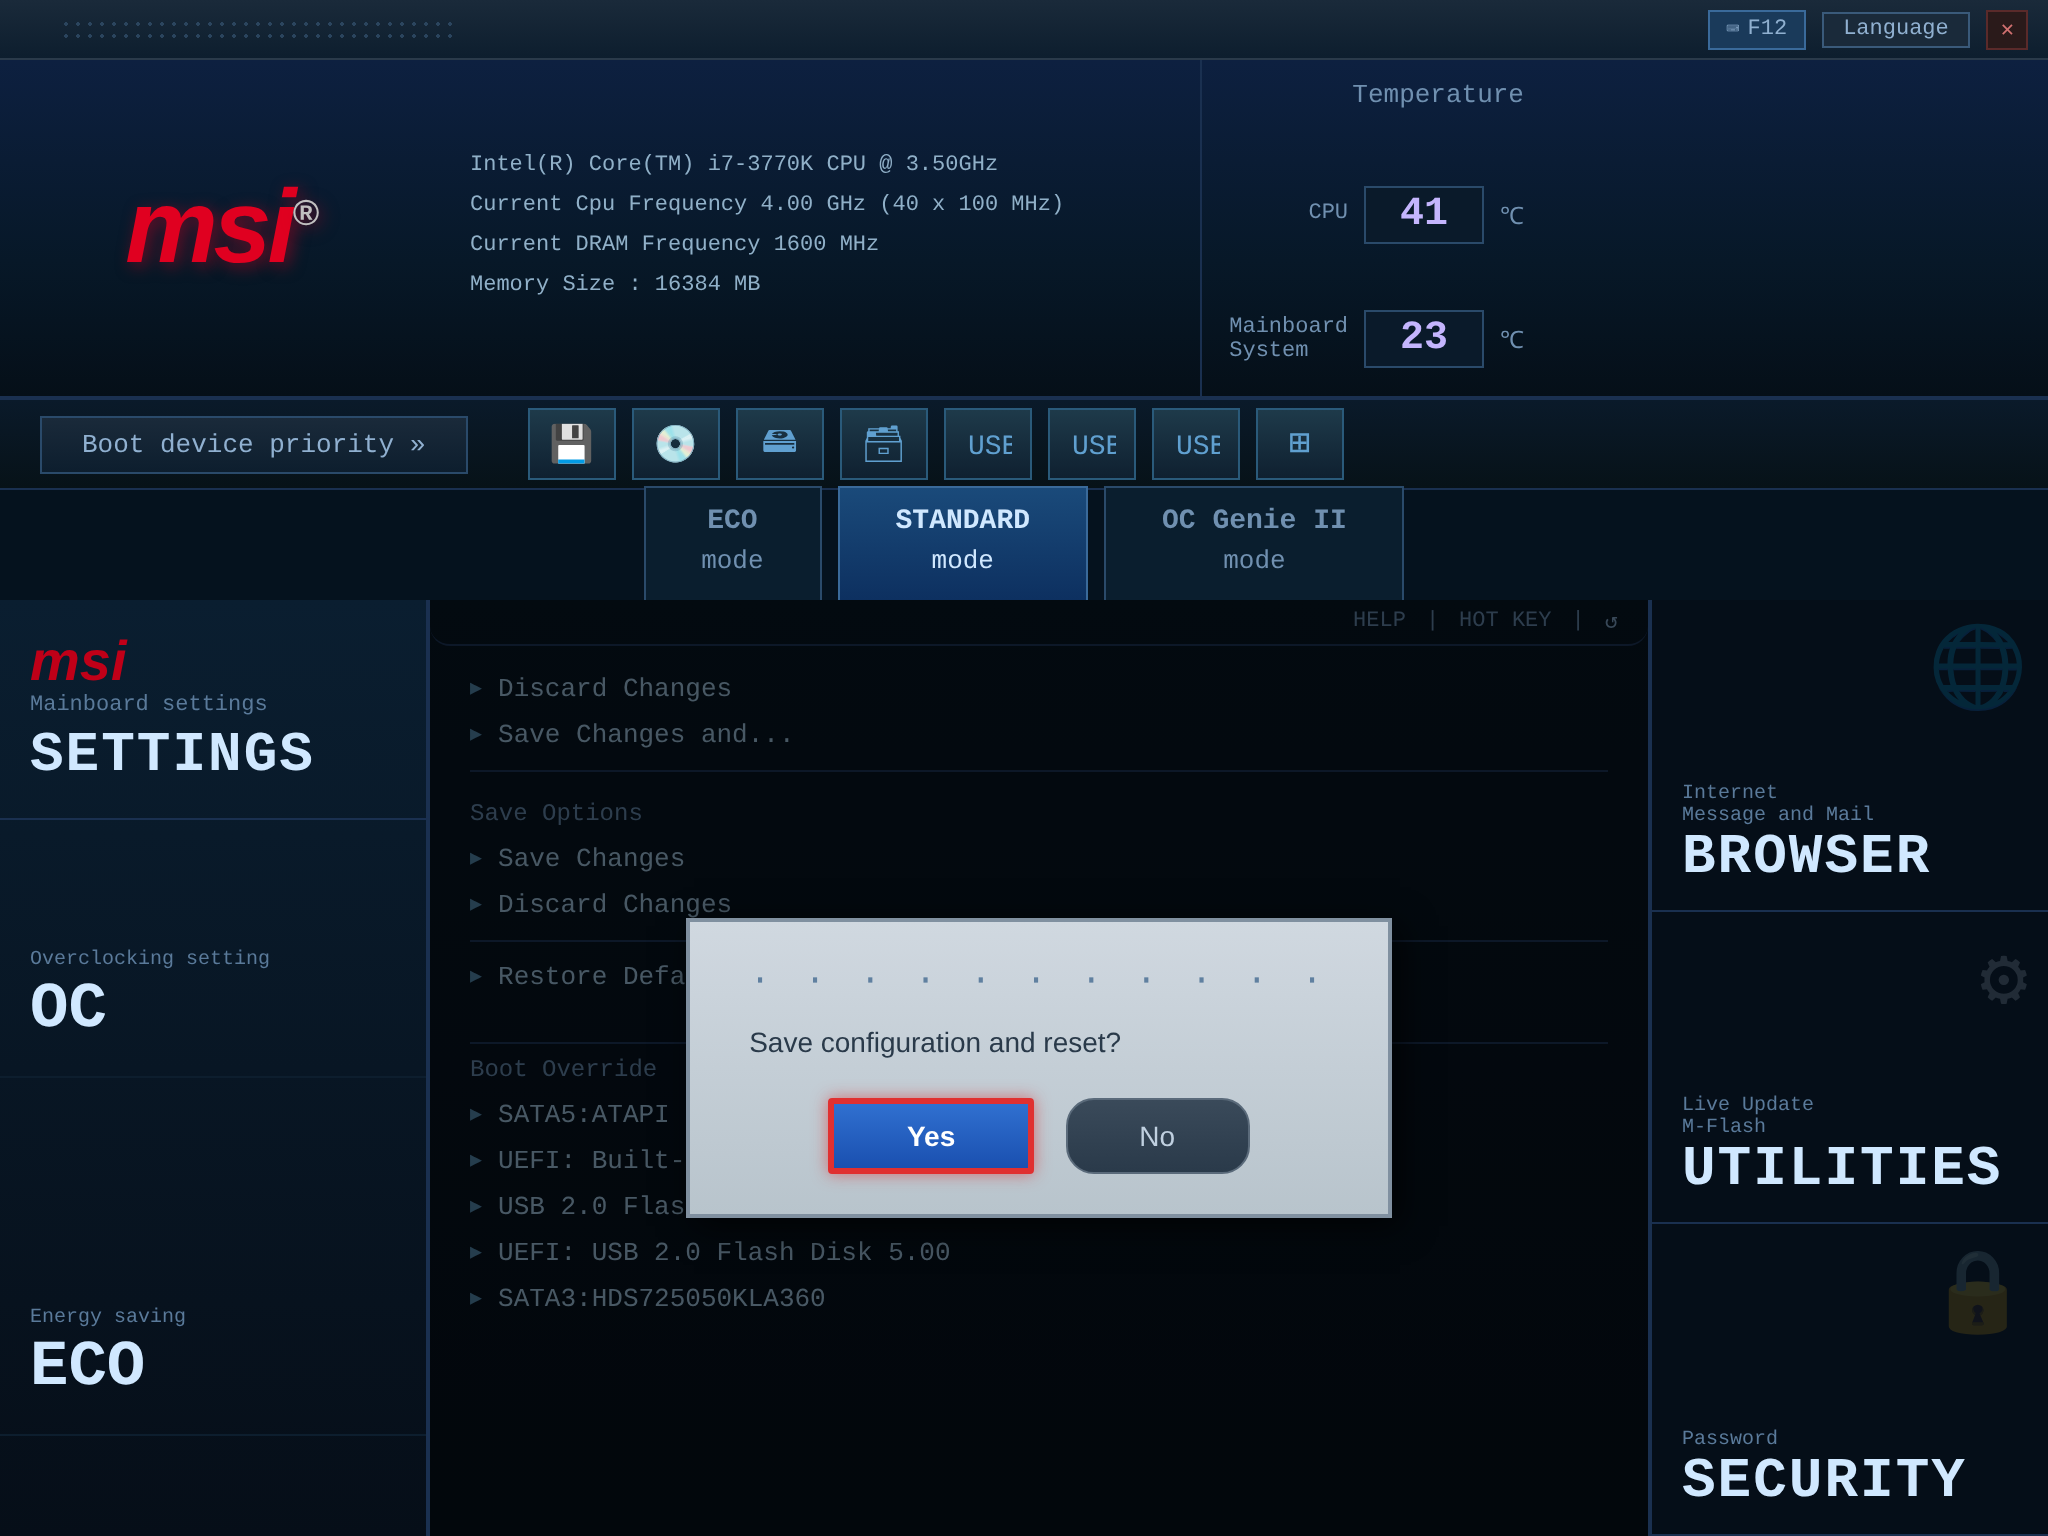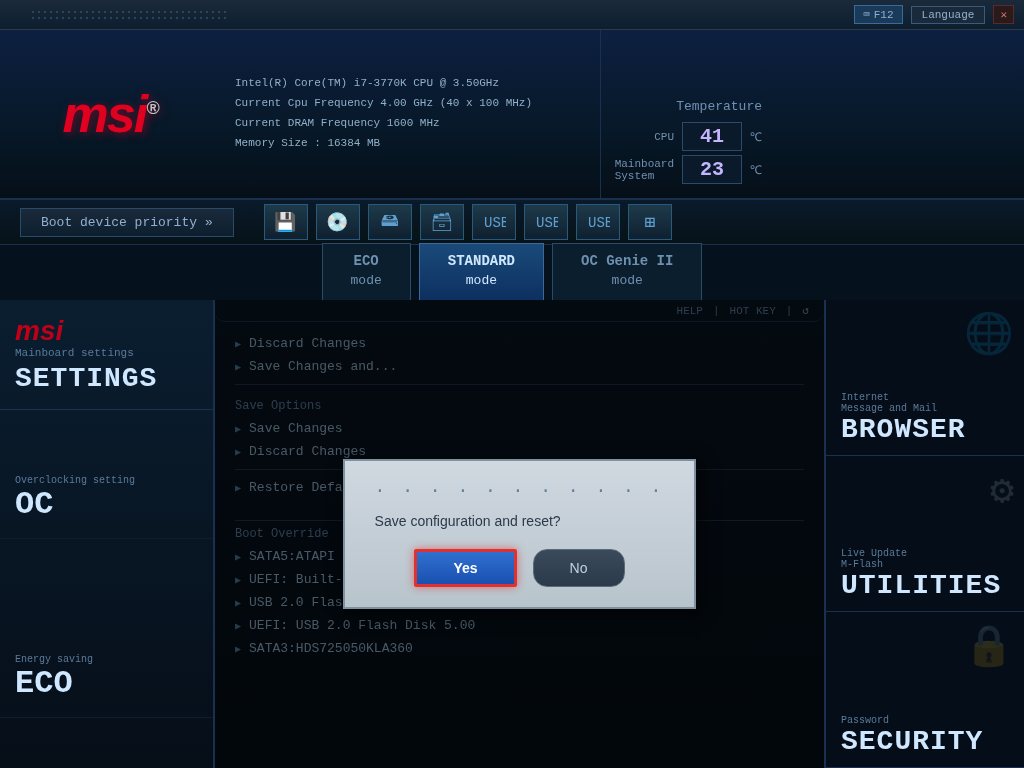--- a/index.html
+++ b/index.html
@@ -122,21 +122,21 @@
       justify-content: center;
       padding: 10px 15px;
       font-size: 11px;
       color: #90b0c8;
       line-height: 1.8;
     }
     .temp-section {
       width: 172px;
       display: flex;
       flex-direction: column;
-      justify-content: flex-end;
+      justify-content: space-between;
       padding: 10px;
       border-left: 1px solid #1a3050;
     }
     .temp-title {
       font-size: 13px;
       color: #7090b0;
       margin-bottom: 8px;
       text-align: right;
     }
     .temp-row {

